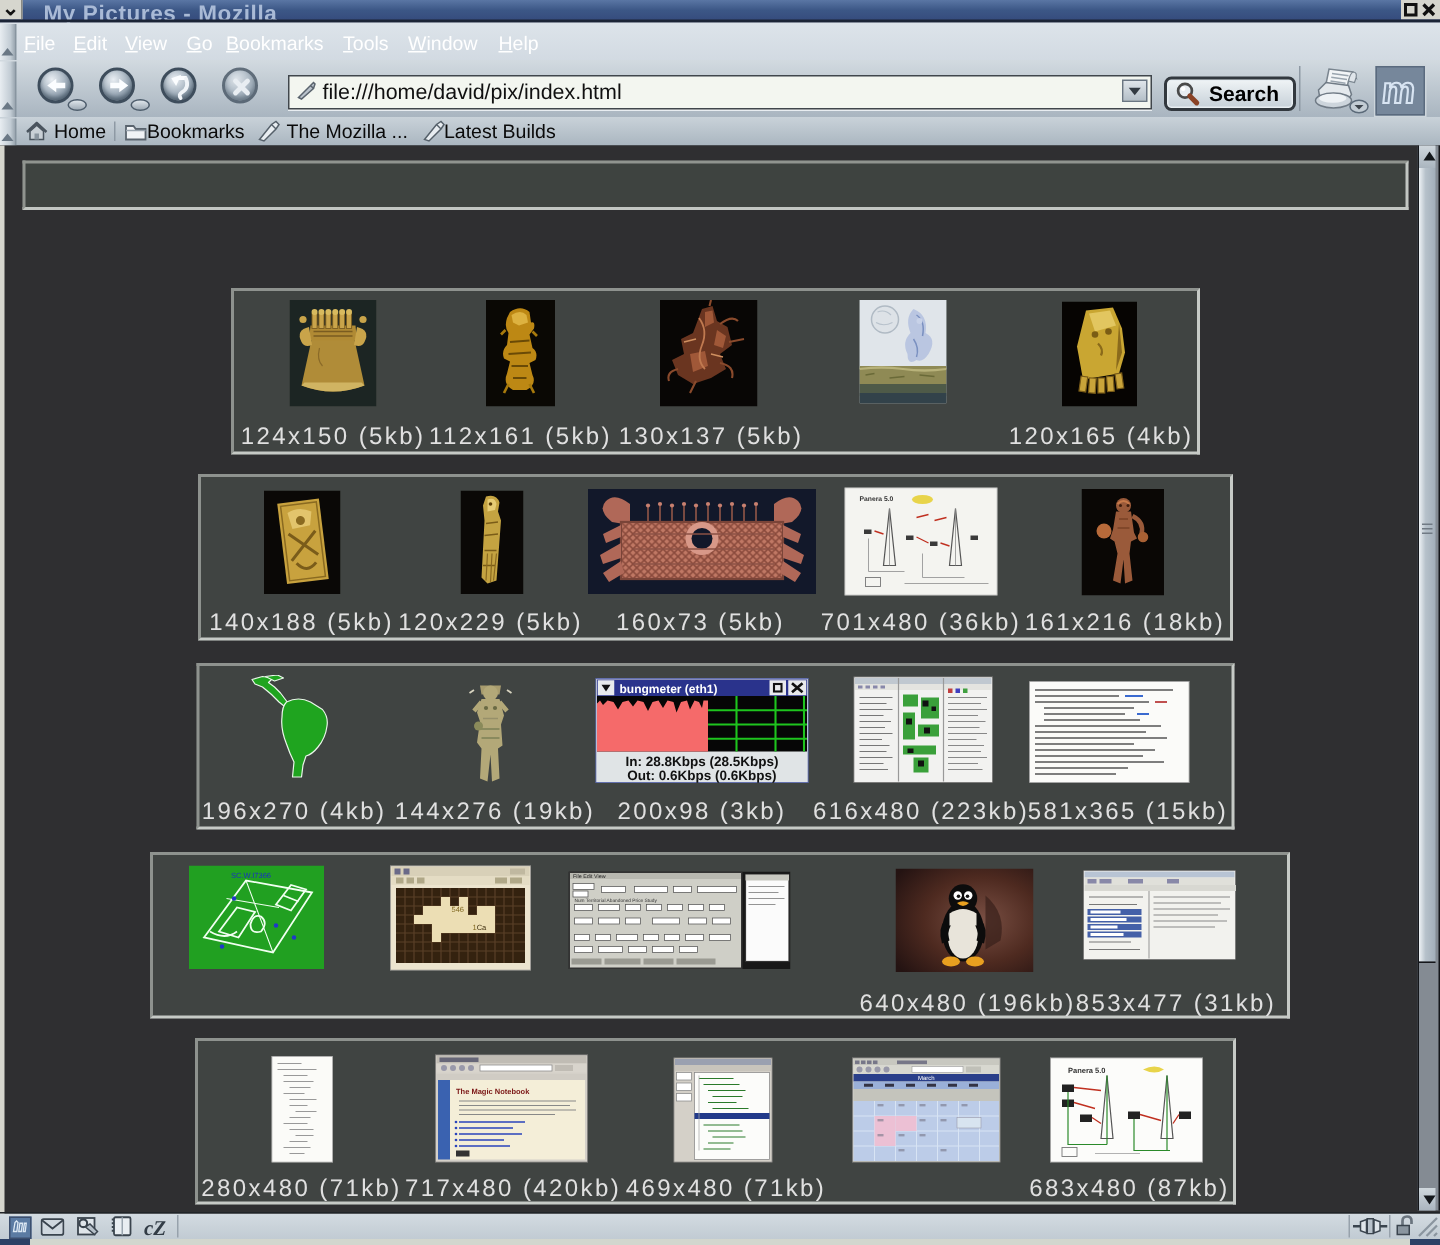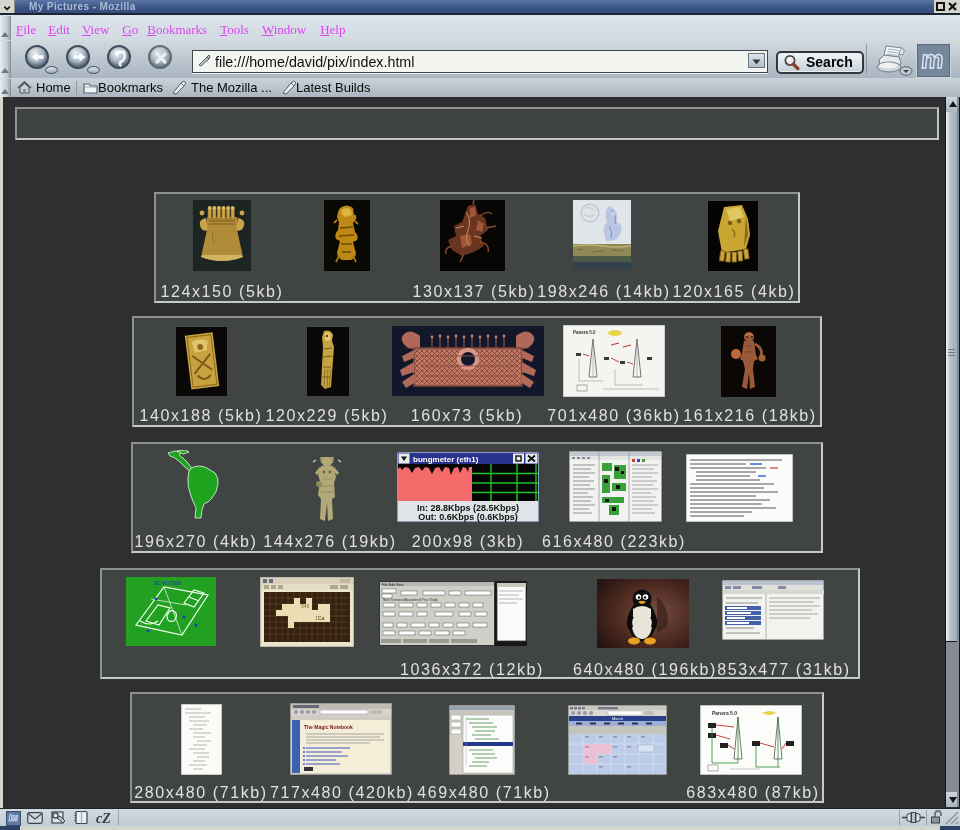--- a/index.html
+++ b/index.html
@@ -1,27 +1,27 @@
 <!DOCTYPE html>
 <html><head><meta charset="utf-8">
 <style>
 html,body{margin:0;padding:0;background:#000;}
 #s{position:relative;width:960px;height:830px;overflow:hidden;background:#2f2f31;font-family:"Liberation Sans",sans-serif;}
 .abs{position:absolute;}
 
 #titlebar{left:0;top:0;width:960px;height:15px;background:linear-gradient(#5a76a4,#3c5786 45%,#34497b);}
 #tb-chev{left:0;top:0;width:14px;height:13px;background:#d6d6ce;border-right:1px solid #8a8a84;color:#111;font-size:14px;line-height:10px;text-align:center;font-weight:bold;}
-#tb-title{left:29px;top:1px;color:#a9bad6;font-size:10px;font-weight:bold;letter-spacing:.4px;}
+#tb-title{left:29px;top:1px;color:#a9bad6;font-size:15px;font-weight:bold;letter-spacing:.4px;}
 #tb-btns{right:0;top:0;width:26px;height:13px;background:#d6d6ce;}
 #tb-dark{left:0;top:13px;width:960px;height:2px;background:#1c2536;}
 
 #menubar{left:0;top:15px;width:960px;height:25px;background:linear-gradient(#dde4ea,#d2dae2);border-bottom:1px solid #aab4bd;}
 .grippy{width:10px;background:linear-gradient(90deg,#e8edf1,#c2ccd4 70%,#9aa6b0);border-right:1px solid #8895a0;}
 .gtri{position:absolute;left:1px;width:0;height:0;border-left:4px solid transparent;border-right:4px solid transparent;border-bottom:5px solid #6a7885;}
-.mitem{display:inline-block;font-size:13px;color:#d946ef;margin:0;font-family:Liberation Serif, serif;}
+.mitem{display:inline-block;font-size:13px;color:#ffffff;margin:0;}
 #menuitems{left:16px;top:20px;}
 
 #navbar{left:0;top:40px;width:960px;height:38px;background:linear-gradient(#d2dae0,#a9b5c0);border-bottom:1px solid #8e9aa5;}
 .navbtn{width:20px;height:20px;border-radius:50%;background:radial-gradient(circle at 38% 30%,#e9eef3,#aab7c3 45%,#8494a3 70%,#647483);border:2px solid #3e4d5c;box-shadow:inset 0 -2px 3px rgba(40,55,70,.5);}
 .navoval{width:11px;height:6px;border-radius:50%;background:linear-gradient(#dfe6eb,#9fabb6);border:1px solid #4e5d6c;}
 #urlbar{left:192px;top:50px;width:574px;height:21px;background:#f3f6f0;border:1px solid #40464c;box-shadow:0 1px 0 #e8edf1;}
 #urltext{left:215px;top:54px;font-size:14.3px;color:#101010;}
 #urldrop{left:748px;top:53px;width:15px;height:13px;background:linear-gradient(#dfe5ea,#b4bfc8);border:1px solid #6a7683;}
 #searchbtn{left:776px;top:51px;width:84px;height:19px;background:linear-gradient(#f0f4f6,#c6d0d8);border:2px solid #32383e;border-radius:5px;box-shadow:inset 0 0 0 1px #e8eef2;}
 #searchtxt{left:806px;top:54px;font-size:14px;font-weight:bold;color:#000;}
@@ -722,33 +722,33 @@
     </g>
     <path d="M16 20 L34 22 M16 30 L30 34 M28 40 L34 44 M60 38 L74 42 M86 38 L82 44" stroke="#c03020" stroke-width="0.9"></path>
     <g stroke="#2a8a2a" stroke-width="0.8" fill="none">
       <path d="M12 23 L12 58 L38 58 M56 41 L56 62 L80 62 M38 54 L38 58 M78 54 L78 62"></path>
     </g>
     <rect x="8" y="60" width="10" height="6" fill="none" stroke="#777" stroke-width="0.6"></rect>
     <path d="M30 64 L60 64" stroke="#999" stroke-width="0.5"></path>
   </svg>
 
   <div class="abs cap" style="left:112px;top:283px">124x150 (5kb)</div>
+  <div class="abs cap" style="left:237px;top:283px">112x161 (5kb)</div>
   <div class="abs cap" style="left:364px;top:283px">130x137 (5kb)</div>
-  <div class="abs cap" style="left:494px;top:283px">198x246 (14kb)</div>
   <div class="abs cap" style="left:624px;top:283px">120x165 (4kb)</div>
   <div class="abs cap" style="left:91px;top:407px">140x188 (5kb)</div>
   <div class="abs cap" style="left:217px;top:407px">120x229 (5kb)</div>
   <div class="abs cap" style="left:357px;top:407px">160x73 (5kb)</div>
   <div class="abs cap" style="left:504px;top:407px">701x480 (36kb)</div>
   <div class="abs cap" style="left:640px;top:407px">161x216 (18kb)</div>
   <div class="abs cap" style="left:86px;top:533px">196x270 (4kb)</div>
   <div class="abs cap" style="left:220px;top:533px">144x276 (19kb)</div>
   <div class="abs cap" style="left:358px;top:533px">200x98 (3kb)</div>
   <div class="abs cap" style="left:504px;top:533px">616x480 (223kb)</div>
-  <div class="abs cap" style="left:362px;top:661px">1036x372 (12kb)</div>
+  <div class="abs cap" style="left:642px;top:533px">581x365 (15kb)</div>
   <div class="abs cap" style="left:535px;top:661px">640x480 (196kb)</div>
   <div class="abs cap" style="left:674px;top:661px">853x477 (31kb)</div>
   <div class="abs cap" style="left:91px;top:784px">280x480 (71kb)</div>
   <div class="abs cap" style="left:232px;top:784px">717x480 (420kb)</div>
   <div class="abs cap" style="left:374px;top:784px">469x480 (71kb)</div>
   <div class="abs cap" style="left:508px;top:821px">674x480 (87kb)</div>
   <div class="abs cap" style="left:643px;top:784px">683x480 (87kb)</div>
 
   <div class="abs" id="sbar"></div>
   <div class="abs" id="sb-up"></div>

